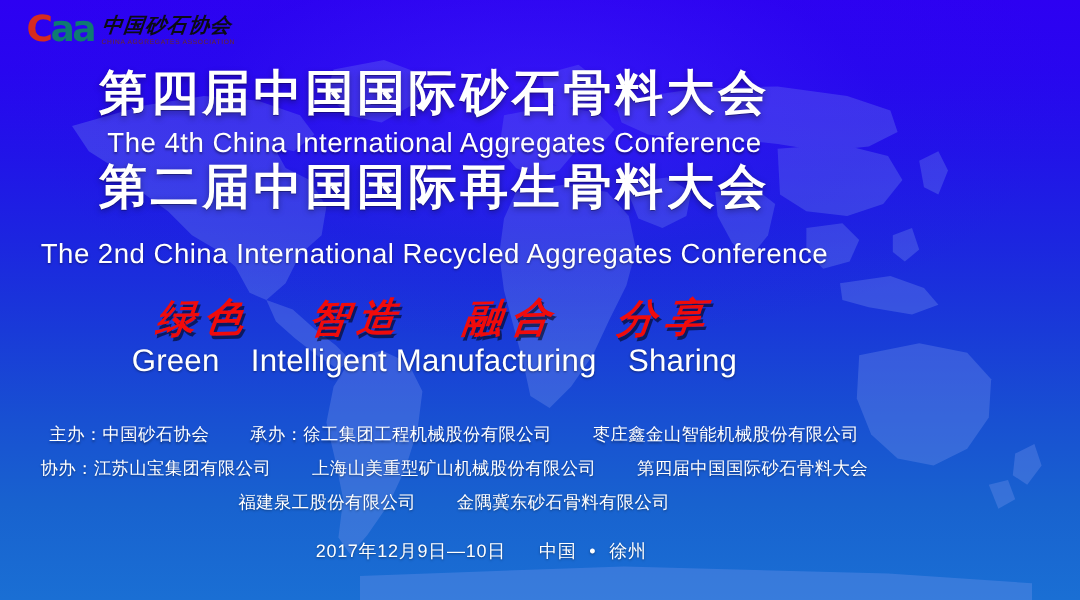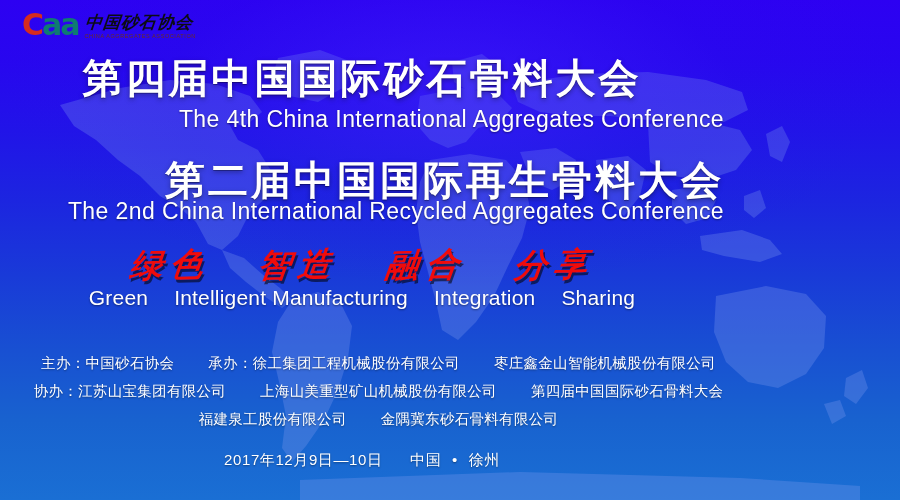--- a/index.html
+++ b/index.html
@@ -98,21 +98,20 @@
     white-space:nowrap;
   }
   .title-en{
     color:#ffffff;
     font-size:23px;
     font-weight:400;
     letter-spacing:.4px;
     line-height:1;
     text-shadow:0 1px 2px rgba(0,0,0,.45);
     white-space:nowrap;
-    text-align:right;
   }
 
   
   #slogan-cn{
     display:flex;justify-content:center;
     gap:48px;
     white-space:nowrap;
   }
   .slogan-word{
     color:#f00b0b;
@@ -122,21 +121,21 @@
     font-style:italic;
     letter-spacing:7px;
     line-height:1;
     transform:skewX(-8deg) rotate(-1.5deg);
     text-shadow:2px 3px 0 rgba(0,0,0,.55);
   }
   #slogan-en{
     display:flex;justify-content:center;
     gap:26px;
     color:#ffffff;
-    font-size:21px;
+    font-size:26px;
     letter-spacing:.2px;
     line-height:1;
     text-shadow:0 1px 2px rgba(0,0,0,.45);
     white-space:nowrap;
   }
 
   
   .org-line{
     display:flex;justify-content:center;
     color:#ffffff;
@@ -227,36 +226,35 @@
     </div>
     <div class="logo-cn-wrap">
       <div class="logo-cn">中国砂石协会</div>
       <div class="logo-en">CHINA AGGREGATES ASSOCIATION</div>
     </div>
   </div>
 
   <div class="center title-cn" style="top:58px;">第四届中国国际砂石骨料大会</div>
   <div class="center title-en" style="top:108px;">The 4th China International Aggregates Conference</div>
 
-  <div class="center title-cn" style="top:160px;text-align:right;">第二届中国国际再生骨料大会</div>
+  <div class="center title-cn" style="top:136px;">第二届中国国际再生骨料大会</div>
   <div class="center title-en" style="top:200px;">The 2nd China International Recycled Aggregates Conference</div>
 
   <div class="center" style="top:248px;">
     <div id="slogan-cn">
       <span class="slogan-word">绿色</span>
       <span class="slogan-word">智造</span>
       <span class="slogan-word">融合</span>
       <span class="slogan-word">分享</span>
     </div>
   </div>
   <div class="center" style="top:287px;">
     <div id="slogan-en">
       <span>Green</span>
       <span>Intelligent Manufacturing</span>
-      <span>Integration</span>
       <span>Sharing</span>
     </div>
   </div>
 
   <div class="center" style="top:356px;">
     <div class="org-line">
       <span>主办：</span>
       <span>中国砂石协会</span>
       <span class="gap"></span>
       <span>承办：</span>
@@ -278,21 +276,21 @@
   </div>
 
   <div class="center" style="top:412px;text-align:center;">
     <div class="org-line">
       <span>福建泉工股份有限公司</span>
       <span class="gap"></span>
       <span>金隅冀东砂石骨料有限公司</span>
     </div>
   </div>
 
-  <div class="center" style="top:452px;">
+  <div class="center" style="top:452px;padding-left:39px;">
     <div id="datebar">
       <span>2017年12月9日—10日</span>
       <span class="sep"></span>
       <span>中国</span>
       <span class="dot">•</span>
       <span>徐州</span>
     </div>
   </div>
 
 </div>

